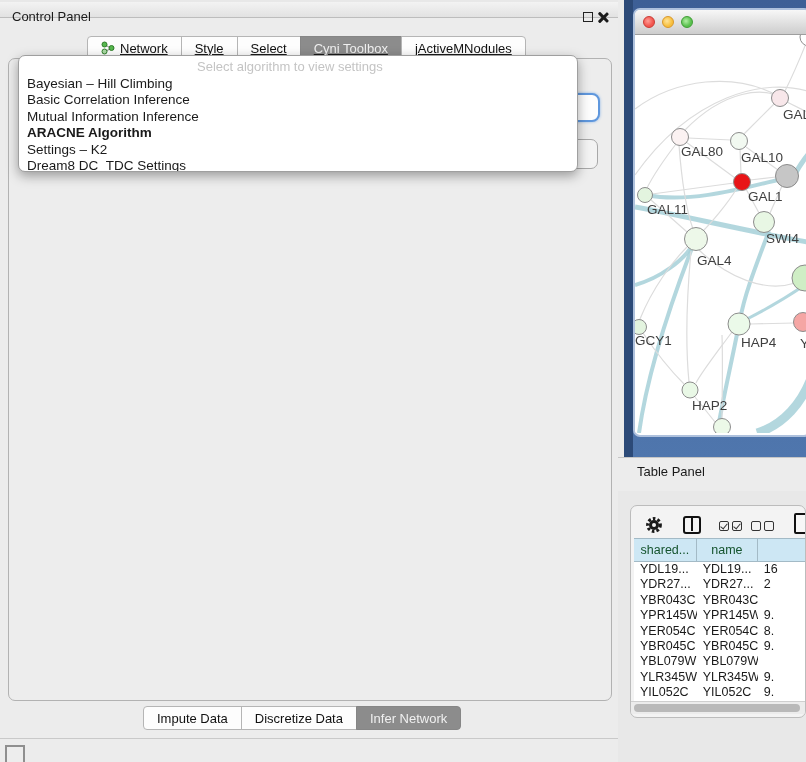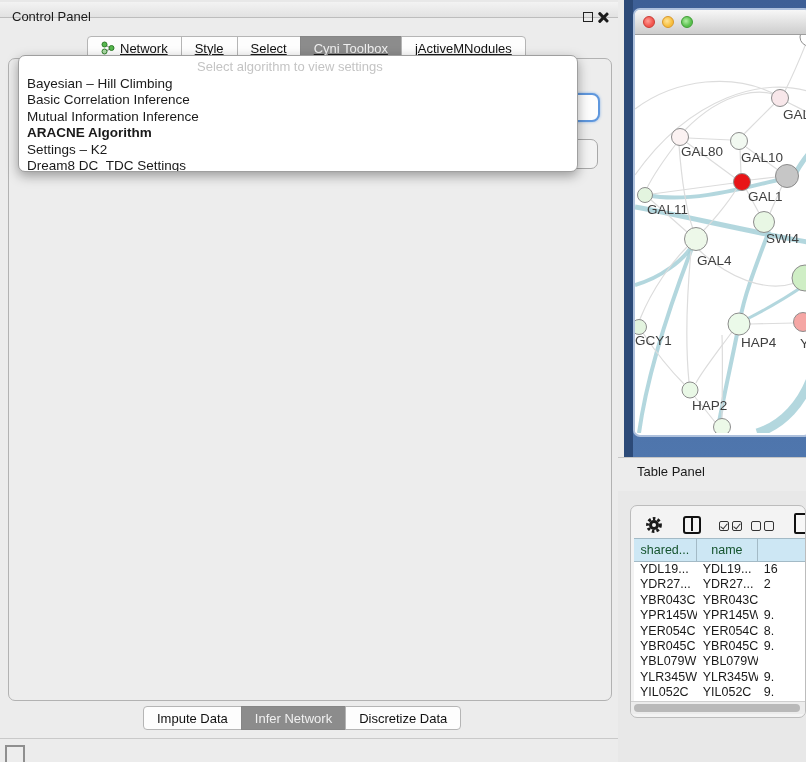--- a/index.html
+++ b/index.html
@@ -265,25 +265,25 @@
       <div class="vscroll-thumb"></div>
     </div>
   <div class="splitter-arrow"></div>
 
   <div class="apply-btn">Apply</div>
 
   <div class="bottom-tabrow">
     <span class="tab">
         <span>Impute Data</span>
       </span>
+    <span class="tab">
+        <span>Discretize Data</span>
+      </span>
     <span class="tab selected">
         <span>Infer Network</span>
-      </span>
-    <span class="tab">
-        <span>Discretize Data</span>
       </span>
   </div>
   <div class="bottom-line"></div>
   <div class="corner-box"></div>
 
   <div class="popup">
     <span class="popup-hint">Select algorithm to view settings</span>
     <div class="algo-list">
         <div class="algo-item">Bayesian – Hill Climbing</div>
         <div class="algo-item">Basic Correlation Inference</div>

